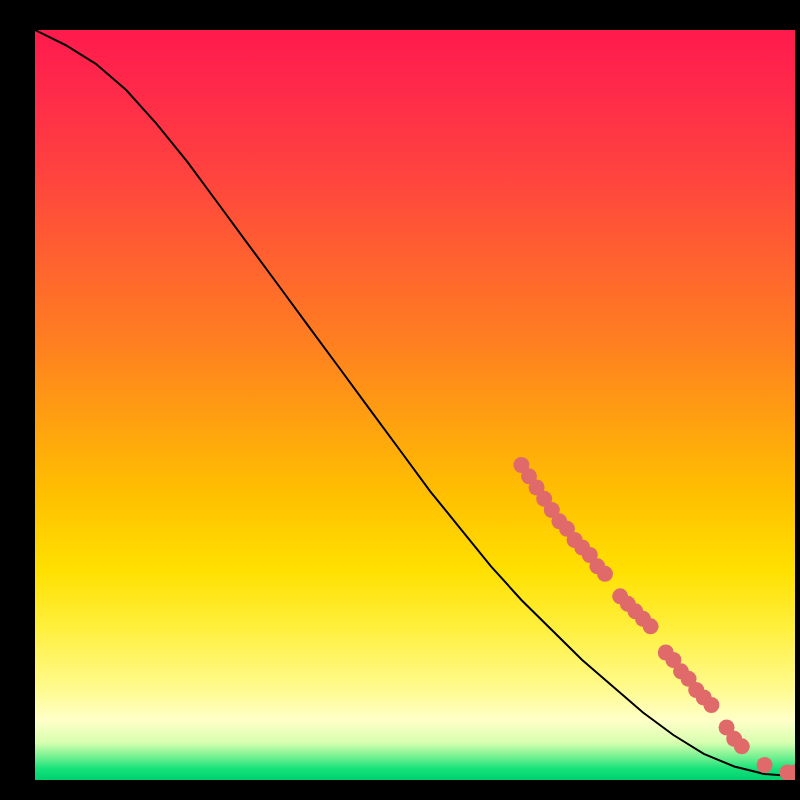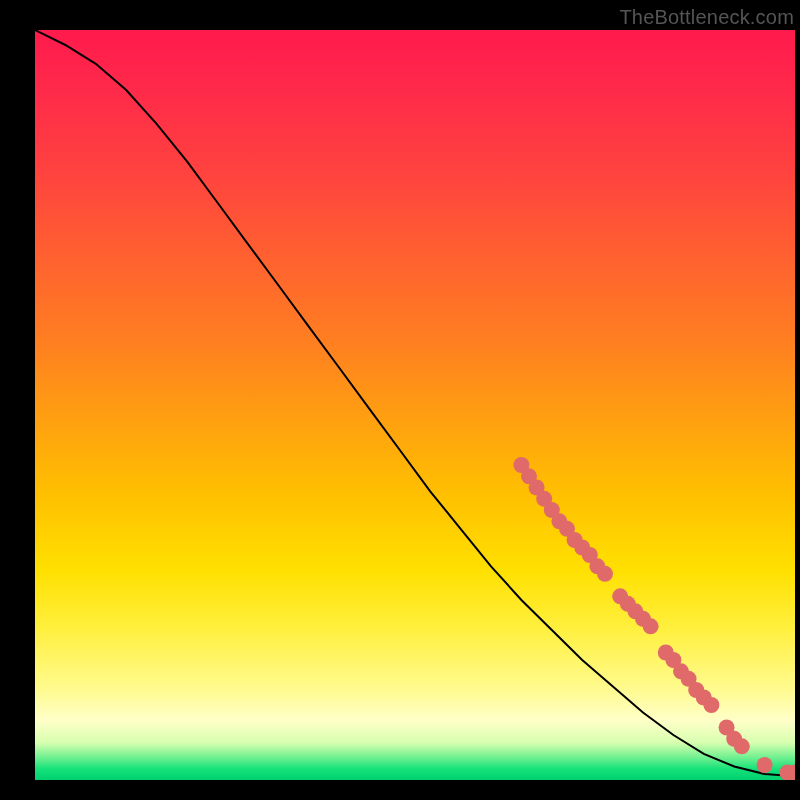--- a/index.html
+++ b/index.html
@@ -95,14 +95,13 @@
           <circle cx="676.4" cy="675.0" r="8" fill="#e06a6a" stroke="#c85050" stroke-width="0"></circle>
           <circle cx="691.6" cy="697.5" r="8" fill="#e06a6a" stroke="#c85050" stroke-width="0"></circle>
           <circle cx="699.2" cy="708.8" r="8" fill="#e06a6a" stroke="#c85050" stroke-width="0"></circle>
           <circle cx="706.8" cy="716.3" r="8" fill="#e06a6a" stroke="#c85050" stroke-width="0"></circle>
           <circle cx="729.6" cy="735.0" r="8" fill="#e06a6a" stroke="#c85050" stroke-width="0"></circle>
           <circle cx="752.4" cy="742.5" r="8" fill="#e06a6a" stroke="#c85050" stroke-width="0"></circle>
           <circle cx="760.0" cy="742.5" r="8" fill="#e06a6a" stroke="#c85050" stroke-width="0"></circle>
         </g>
     </svg>
   </div>
-  <div class="attribution">TheBottleneck.com</div>
 </div>
 
 </body></html>

